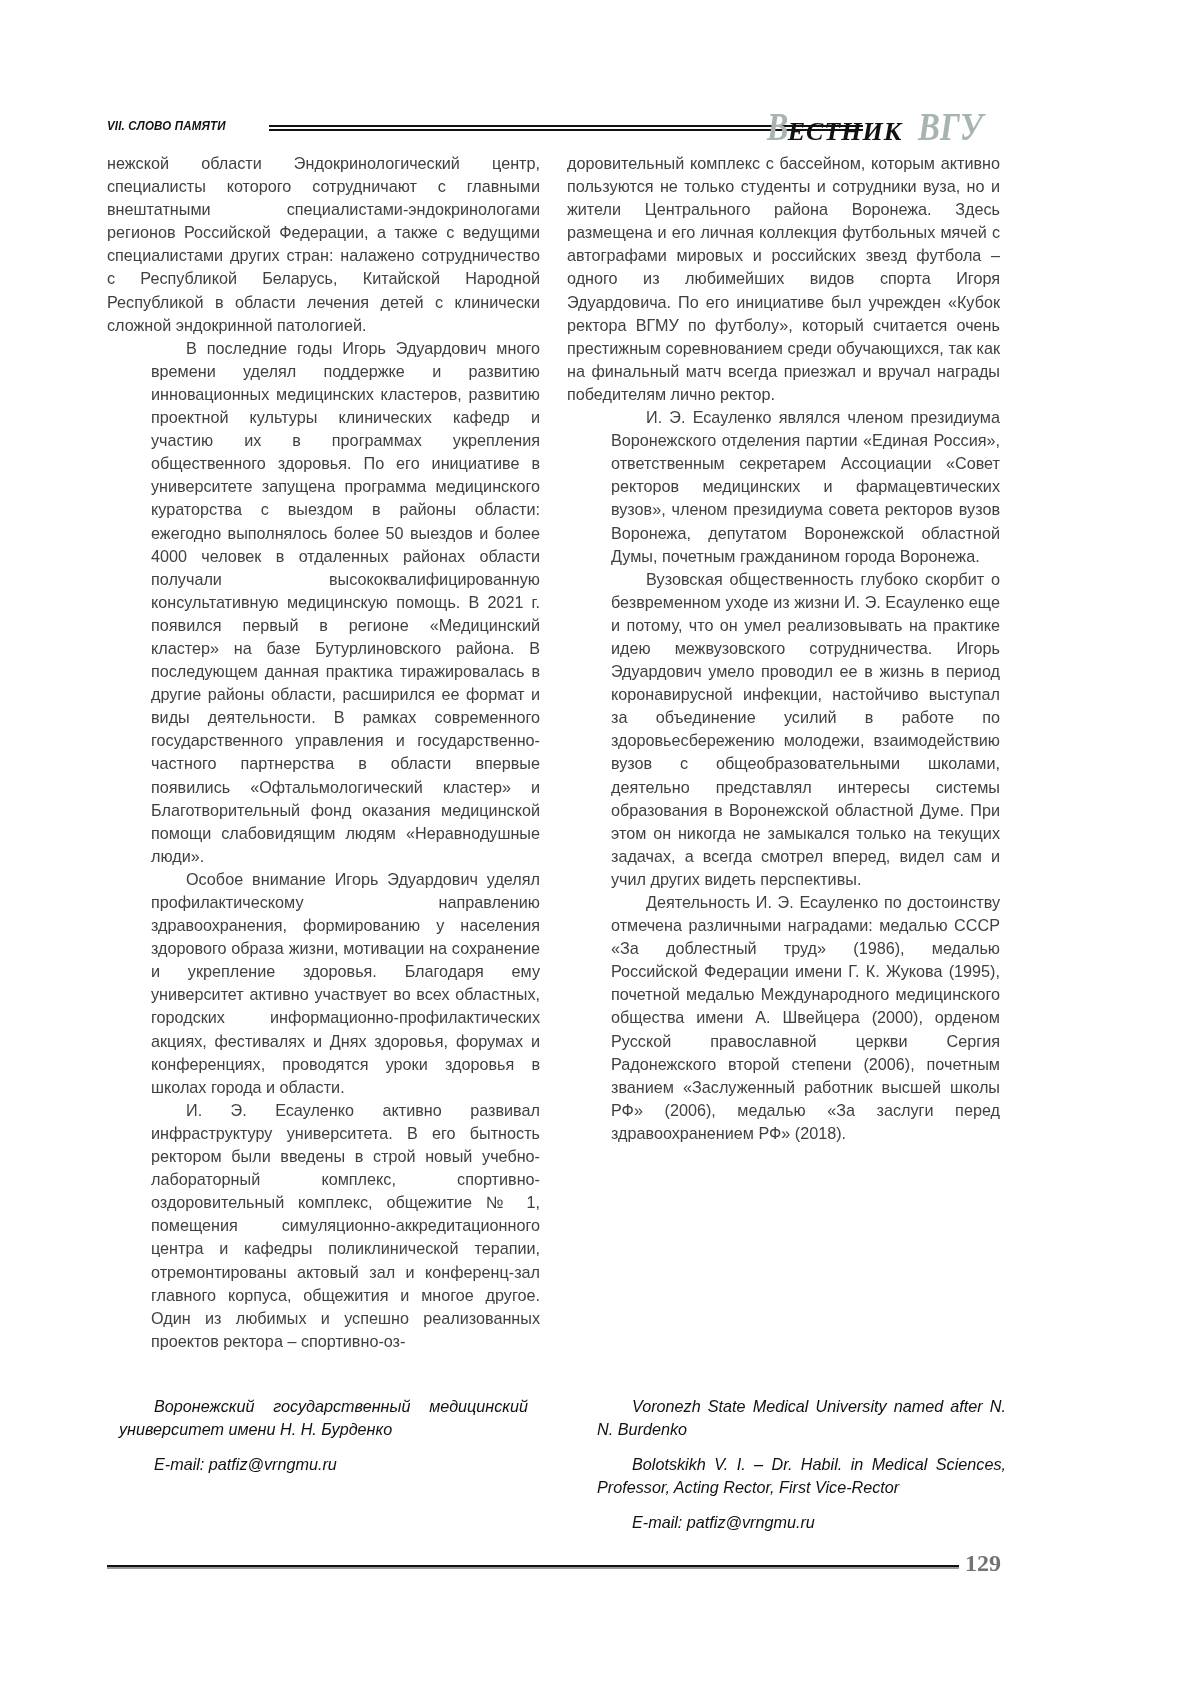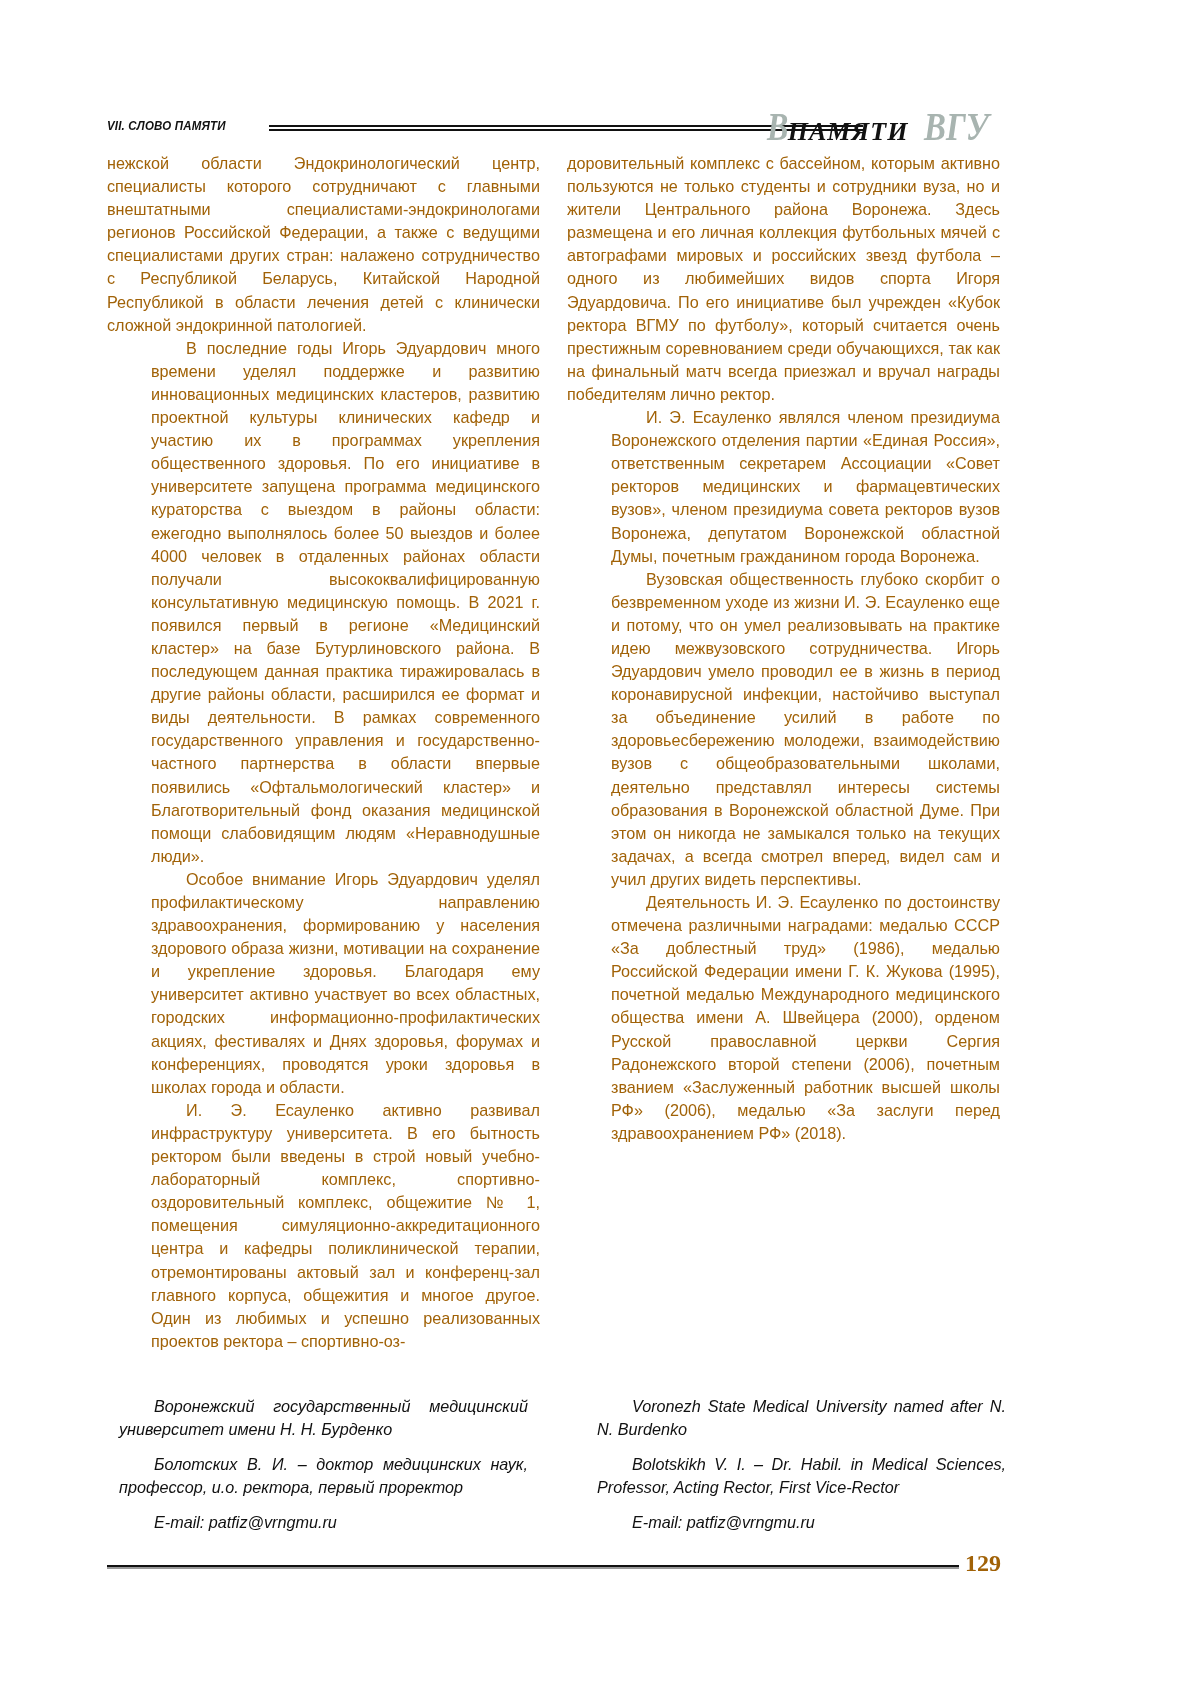--- a/index.html
+++ b/index.html
@@ -16,77 +16,76 @@
     .header-rule .l1 { position: absolute; left: 0; right: 0; top: 0; height: 2px; background: #111; }
     .header-rule .l2 { position: absolute; left: 0; right: 0; top: 4px; height: 2px; background: #111; }
     .logo { position: absolute; left: 660px; top: 0; font-family: "Liberation Serif", serif; font-weight: bold; white-space: nowrap; }
     .logo .big { font-size: 40px; color: #a8b4b0; transform: scaleX(0.8); display: inline-block; transform-origin: left bottom; }
     .logo .small { font-size: 26px; color: #111; letter-spacing: 1px; position: relative; left: -6px; }
     .logo .brand2 { font-size: 40px; color: #a8b4b0; margin-left: 10px; display: inline-block; transform: scaleX(0.82); transform-origin: left bottom; }
 
     .col {
       position: absolute; top: 152px; width: 433px;
       font-family: "Liberation Sans", sans-serif; font-size: 16.2px; line-height: 23.1px;
-      color: #a16207; text-align: justify;
+      color: #404040; text-align: justify;
     }
     .col.left { left: 107px; }
     .col.right { left: 567px; }
     .col p { margin: 0; text-indent: 0; hyphens: manual; }
     .col p.indent { text-indent: 35px; margin-left: 44px; }
 
     .aff {
       position: absolute; top: 1383px; width: 433px;
       font-family: "Liberation Sans", sans-serif; font-style: italic; font-size: 16.2px; line-height: 23.1px;
       color: #111; text-align: justify;
     }
     .aff.left { left: 107px; }
     .aff.right { left: 585px; }
     .aff p { margin: 12px; text-indent: 35px; }
 
     .footer-rule { position: absolute; left: 107px; top: 1565px; width: 852px; height: 4px; }
     .footer-rule .l1 { position: absolute; left: 0; right: 0; top: 0; height: 2px; background: #111; }
     .footer-rule .l2 { position: absolute; left: 0; right: 0; top: 2px; height: 2px; background: #999; }
     .page-number {
       position: absolute; left: 965px; top: 1550px;
-      font-family: "Liberation Serif", serif; font-weight: bold; font-size: 24px; color: #a16207;
+      font-family: "Liberation Serif", serif; font-weight: bold; font-size: 24px; color: #737373;
     }
   </style>
 </head>
 <body>
 
 <div class="page">
 
   <div class="header">
     <div class="section-label">VII. СЛОВО ПАМЯТИ</div>
     <div class="header-rule">
       <div class="l1"></div>
       <div class="l2"></div>
     </div>
     <div class="logo">
-      <span class="big">В</span><span class="small">ПАМЯТИ</span><span class="brand2">ВГУ</span>
+      <span class="big">В</span><span class="small">ЕСТНИК</span><span class="brand2">ВГУ</span>
     </div>
   </div>
 
   <div class="col left">
     <p>нежской области Эндокринологический центр, специалисты которого сотрудничают с главными внештатными специалистами-эндокринологами регионов Российской Федерации, а также с ведущими специалистами других стран: налажено сотрудничество с Республикой Беларусь, Китайской Народной Республикой в области лечения детей с клинически сложной эндокринной патологией.</p>
     <p class="indent">В последние годы Игорь Эдуардович много времени уделял поддержке и развитию инновационных медицинских кластеров, развитию проектной культуры клинических кафедр и участию их в программах укрепления общественного здоровья. По его инициативе в университете запущена программа медицинского кураторства с выездом в районы области: ежегодно выполнялось более 50 выездов и более 4000 человек в отдаленных районах области получали высококвалифицированную консультативную медицинскую помощь. В 2021 г. появился первый в регионе «Медицинский кластер» на базе Бутурлиновского района. В последующем данная практика тиражировалась в другие районы области, расширился ее формат и виды деятельности. В рамках современного государственного управления и государственно-частного партнерства в области впервые появились «Офтальмологический кластер» и Благотворительный фонд оказания медицинской помощи слабовидящим людям «Неравнодушные люди».</p>
     <p class="indent">Особое внимание Игорь Эдуардович уделял профилактическому направлению здравоохранения, формированию у населения здорового образа жизни, мотивации на сохранение и укрепление здоровья. Благодаря ему университет активно участвует во всех областных, городских информационно-профилактических акциях, фестивалях и Днях здоровья, форумах и конференциях, проводятся уроки здоровья в школах города и области.</p>
     <p class="indent">И. Э. Есауленко активно развивал инфраструктуру университета. В его бытность ректором были введены в строй новый учебно-лабораторный комплекс, спортивно-оздоровительный комплекс, общежитие № 1, помещения симуляционно-аккредитационного центра и кафедры поликлинической терапии, отремонтированы актовый зал и конференц-зал главного корпуса, общежития и многое другое. Один из любимых и успешно реализованных проектов ректора – спортивно-оз-</p>
   </div>
 
   <div class="col right">
     <p>доровительный комплекс с бассейном, которым активно пользуются не только студенты и сотрудники вуза, но и жители Центрального района Воронежа. Здесь размещена и его личная коллекция футбольных мячей с автографами мировых и российских звезд футбола – одного из любимейших видов спорта Игоря Эдуардовича. По его инициативе был учрежден «Кубок ректора ВГМУ по футболу», который считается очень престижным соревнованием среди обучающихся, так как на финальный матч всегда приезжал и вручал награды победителям лично ректор.</p>
     <p class="indent">И. Э. Есауленко являлся членом президиума Воронежского отделения партии «Единая Россия», ответственным секретарем Ассоциации «Совет ректоров медицинских и фармацевтических вузов», членом президиума совета ректоров вузов Воронежа, депутатом Воронежской областной Думы, почетным гражданином города Воронежа.</p>
     <p class="indent">Вузовская общественность глубоко скорбит о безвременном уходе из жизни И. Э. Есауленко еще и потому, что он умел реализовывать на практике идею межвузовского сотрудничества. Игорь Эдуардович умело проводил ее в жизнь в период коронавирусной инфекции, настойчиво выступал за объединение усилий в работе по здоровьесбережению молодежи, взаимодействию вузов с общеобразовательными школами, деятельно представлял интересы системы образования в Воронежской областной Думе. При этом он никогда не замыкался только на текущих задачах, а всегда смотрел вперед, видел сам и учил других видеть перспективы.</p>
     <p class="indent">Деятельность И. Э. Есауленко по достоинству отмечена различными наградами: медалью СССР «За доблестный труд» (1986), медалью Российской Федерации имени Г. К. Жукова (1995), почетной медалью Международного медицинского общества имени А. Швейцера (2000), орденом Русской православной церкви Сергия Радонежского второй степени (2006), почетным званием «Заслуженный работник высшей школы РФ» (2006), медалью «За заслуги перед здравоохранением РФ» (2018).</p>
   </div>
 
   <div class="aff left">
     <p>Воронежский государственный медицинский университет имени Н. Н. Бурденко</p>
-    <p>Болотских В. И. – доктор медицинских наук, профессор, и.о. ректора, первый проректор</p>
     <p>E-mail: patfiz@vrngmu.ru</p>
   </div>
 
   <div class="aff right">
     <p>Voronezh State Medical University named after N. N. Burdenko</p>
     <p>Bolotskikh V. I. – Dr. Habil. in Medical Sciences, Professor, Acting Rector, First Vice-Rector</p>
     <p>E-mail: patfiz@vrngmu.ru</p>
   </div>
 
   <div class="footer-rule">

